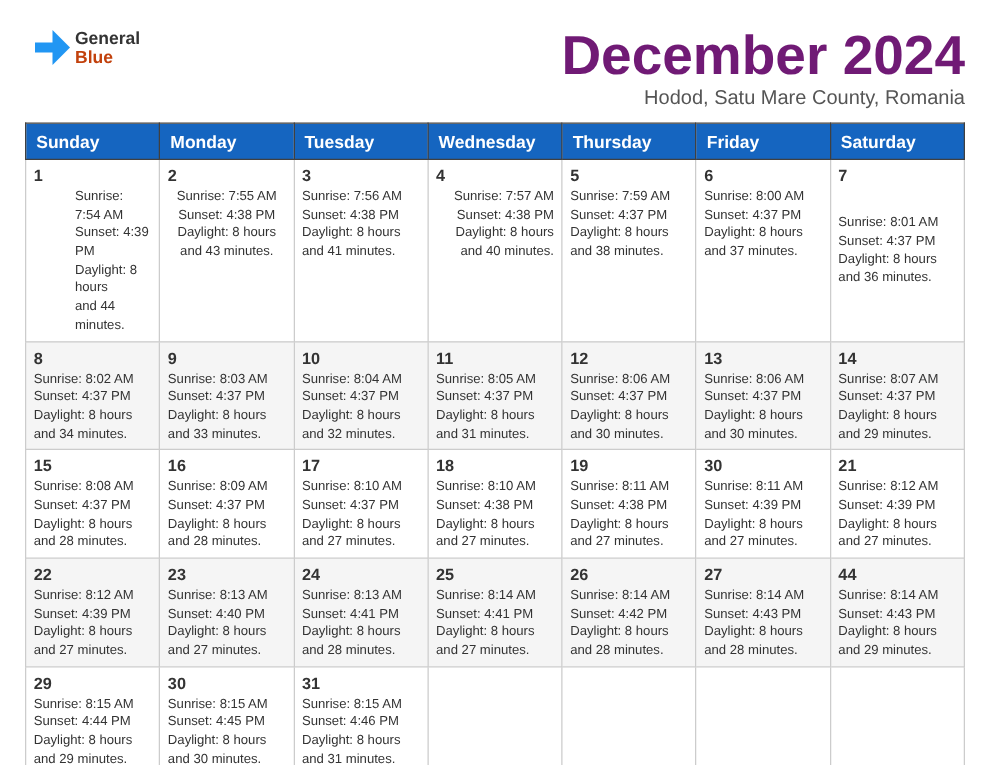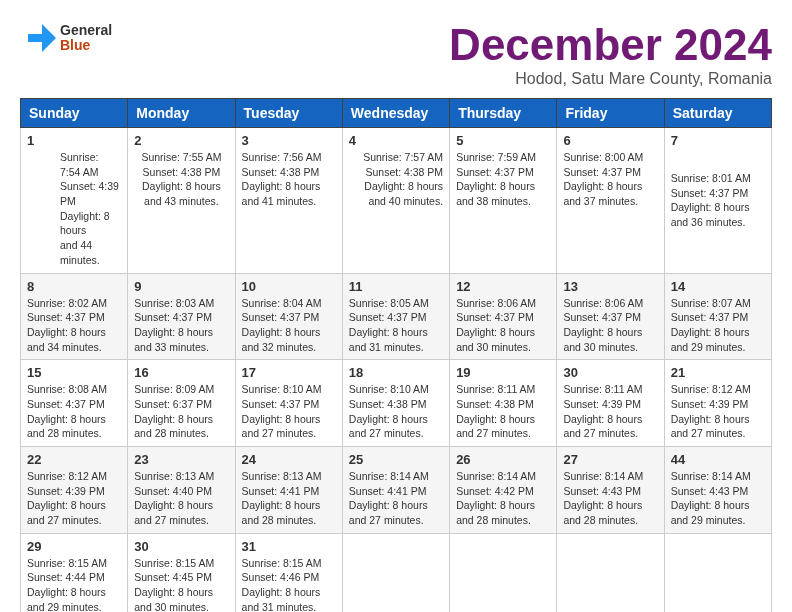--- a/index.html
+++ b/index.html
@@ -226,21 +226,21 @@
         <td>
           <span class="day-num">15</span>
           <div class="day-info" style="white-space: pre-line;">Sunrise: 8:08 AM
 Sunset: 4:37 PM
 Daylight: 8 hours
 and 28 minutes.</div>
         </td>
         <td>
           <span class="day-num">16</span>
           <div class="day-info" style="white-space: pre-line;">Sunrise: 8:09 AM
-Sunset: 6:37 PM
+Sunset: 4:37 PM
 Daylight: 8 hours
 and 28 minutes.</div>
         </td>
         <td>
           <span class="day-num">17</span>
           <div class="day-info" style="white-space: pre-line;">Sunrise: 8:10 AM
 Sunset: 4:37 PM
 Daylight: 8 hours
 and 27 minutes.</div>
         </td>

